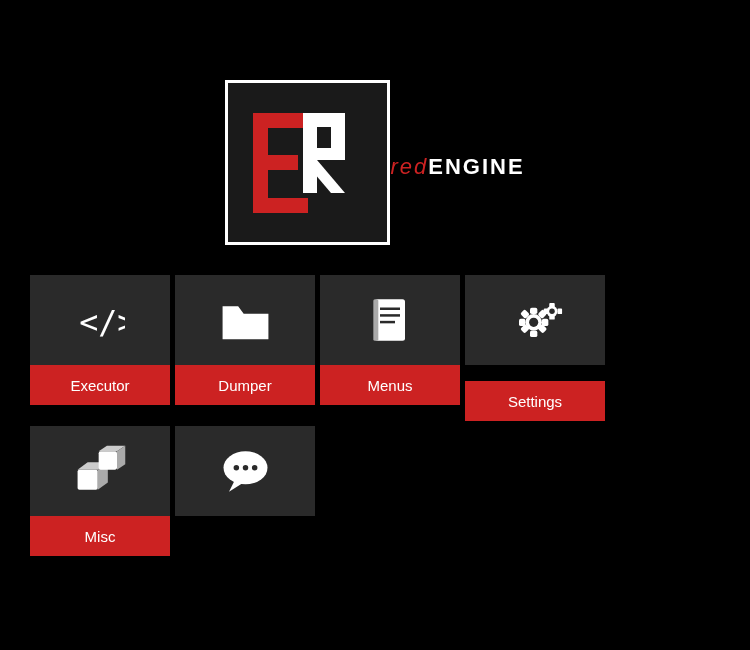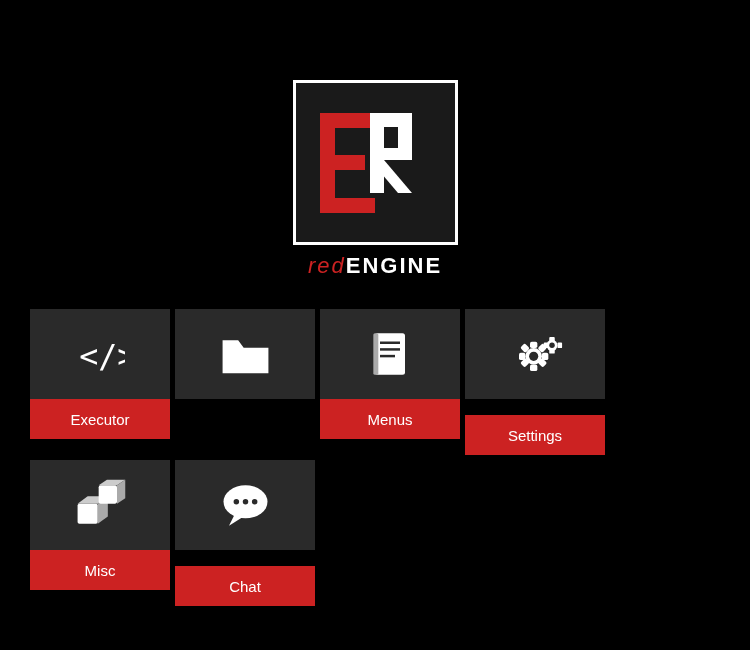--- a/index.html
+++ b/index.html
@@ -15,21 +15,21 @@
       display: flex;
       flex-direction: column;
       align-items: center;
       font-family: Arial, sans-serif;
       overflow: hidden;
     }
 
     .logo-container {
       margin-top: 80px;
       display: flex;
-      flex-direction: column;
+      flex-direction: row;
       align-items: center;
     }
 
     .logo-box {
       width: 165px;
       height: 165px;
       border: 3px solid #ffffff;
       display: flex;
       align-items: center;
       justify-content: center;
@@ -166,20 +166,21 @@
       <div class="label-area">Executor</div>
     </div>
 
     <div class="grid-item">
       <div class="icon-area">
 
         <svg class="icon-large" viewBox="0 0 60 55" xmlns="http://www.w3.org/2000/svg">
           <path d="M5,12 L5,48 L55,48 L55,20 L28,20 L22,12 Z" fill="#ffffff"></path>
         </svg>
       </div>
+      <div class="label-area">Dumper</div>
     </div>
 
 
     <div class="grid-item">
       <div class="icon-area">
 
         <svg class="icon-svg" viewBox="0 0 60 60" xmlns="http://www.w3.org/2000/svg">
           <rect x="12" y="5" width="36" height="50" rx="3" fill="#ffffff"></rect>
           <rect x="10" y="5" width="6" height="50" rx="2" fill="#aaaaaa"></rect>
           <rect x="18" y="15" width="24" height="3" fill="#2a2a2a"></rect>
@@ -242,17 +243,16 @@
       <div class="icon-area">
 
         <svg class="icon-large" viewBox="0 0 60 60" xmlns="http://www.w3.org/2000/svg">
           <ellipse cx="30" cy="26" rx="24" ry="18" fill="#ffffff"></ellipse>
           <polygon points="18,40 12,52 28,42" fill="#ffffff"></polygon>
           <circle cx="20" cy="26" r="3" fill="#2a2a2a"></circle>
           <circle cx="30" cy="26" r="3" fill="#2a2a2a"></circle>
           <circle cx="40" cy="26" r="3" fill="#2a2a2a"></circle>
         </svg>
       </div>
-      <div class="label-area">Chat</div>
     </div>
 
   </div>
 </div>
 
 </body></html>

